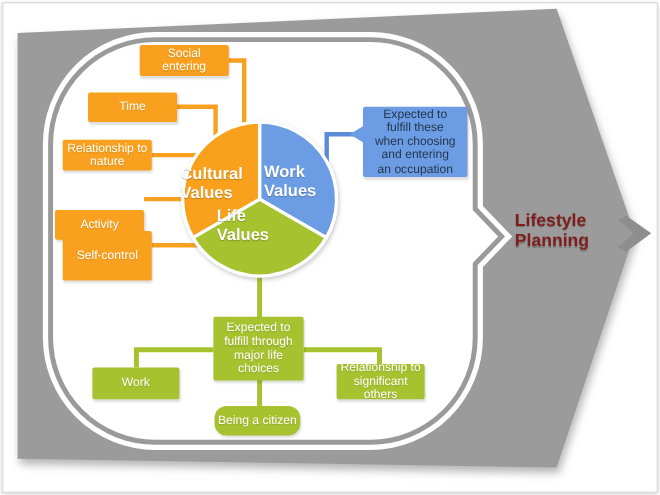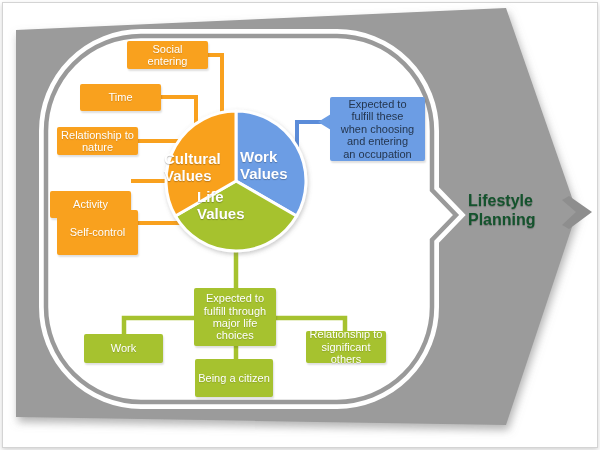--- a/index.html
+++ b/index.html
@@ -19,21 +19,21 @@
   }
   .orange{background:#f9a11e;}
   .green{background:#a6c22f;}
   .blue{background:#6c9de4;color:#24364f;text-shadow:none;}
   .pie-label{
     position:absolute;color:#ffffff;font-weight:bold;font-size:15px;line-height:1.12;
     text-align:left;white-space:pre-line;text-shadow:0 1px 1px rgba(0,0,0,0.25);
   }
   .arrow-label{
     position:absolute;left:468px;top:192px;width:100px;
-    color:#14532d;font-weight:bold;font-size:16px;line-height:1.18;
+    color:#7f1d1d;font-weight:bold;font-size:16px;line-height:1.18;
     white-space:pre-line;text-shadow:0 1px 1px rgba(0,0,0,0.25);
   }
 </style>
 </head>
 <body>
 
 <div class="stage">
   <div class="frame"></div>
 
   <svg class="layer" width="600" height="450" viewBox="0 0 600 450">
@@ -103,19 +103,19 @@
 fulfill these
 when choosing
 and entering
 an occupation</div>
 
   <div class="box green" style="left:194px;top:288px;width:82px;height:58px;">Expected to
 fulfill through
 major life
 choices</div>
   <div class="box green" style="left:84px;top:334px;width:79px;height:29px;">Work</div>
-  <div class="box green" style="left:195px;top:359px;width:78px;height:38px;">Being a citizen</div>
+  <div class="box green" style="left:195px;top:369px;width:78px;height:27px;border-radius:11px;">Being a citizen</div>
   <div class="box green" style="left:306px;top:331px;width:80px;height:32px;">Relationship to
 significant others</div>
 
   <div class="arrow-label">Lifestyle
 Planning</div>
 </div>
 
 </body></html>

